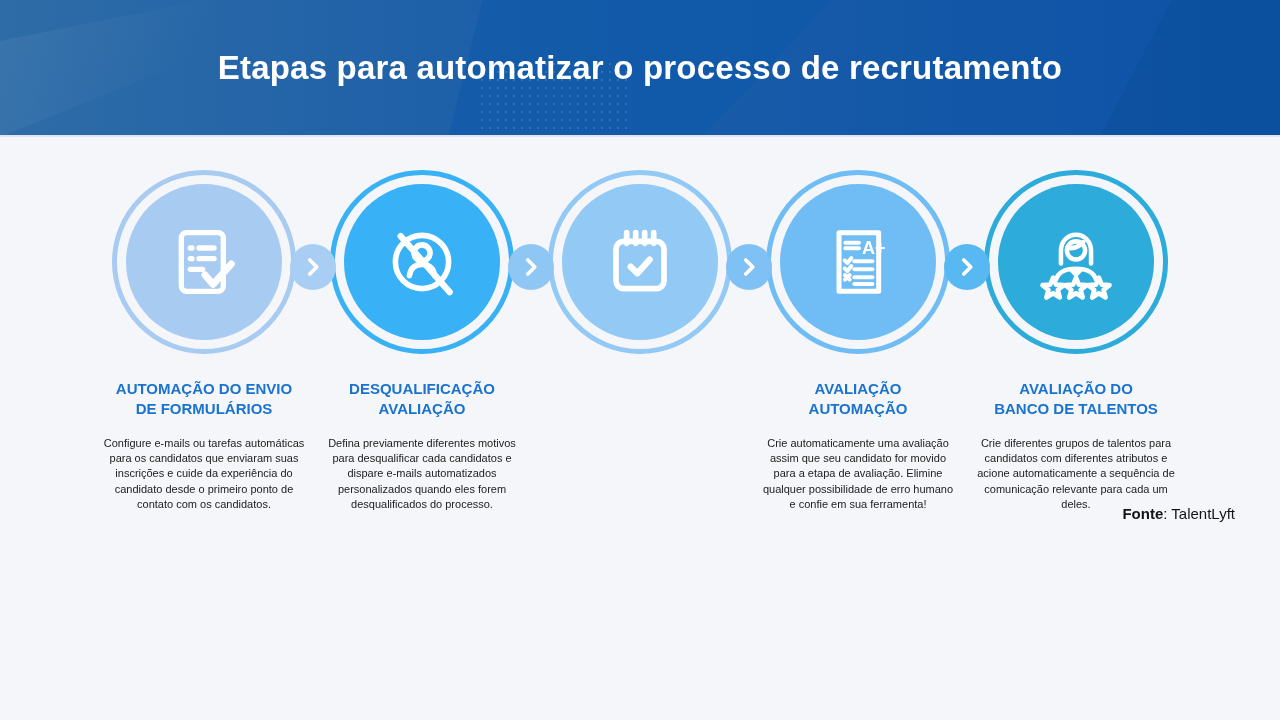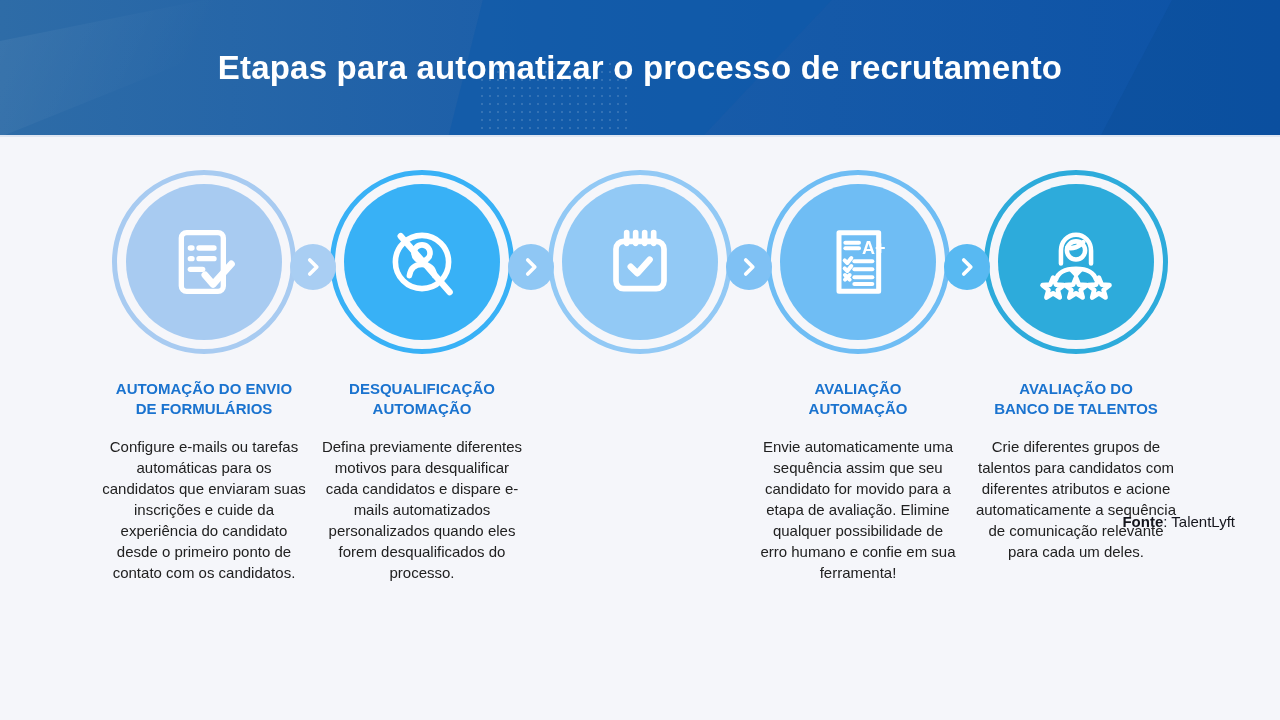--- a/index.html
+++ b/index.html
@@ -94,32 +94,32 @@
     color: #1a73cf;
     font-size: 15px;
     font-weight: bold;
     line-height: 1.35;
     white-space: pre-line;
     max-width: 214px;
   }
   .step-desc {
     margin-top: 16px;
     color: #212121;
-    font-size: 15px;
+    font-size: 11px;
     line-height: 1.4;
     max-width: 206px;
   }
   .step-col:nth-of-type(5) .step-desc,
   .step-col:nth-of-type(7) .step-desc { max-width: 196px; }
 
   
   .footer {
     position: absolute;
     right: 45px;
-    bottom: 18px;
+    bottom: 26px;
     font-size: 15px;
     color: #14151c;
   }
   .footer .bold { font-weight: bold; }
 </style>
 </head>
 <body>
 
 <div class="page">
 
@@ -164,21 +164,21 @@
           <div class="disc" style="background-color: rgb(56, 177, 246);">
             <svg width="84" height="84" viewBox="0 0 24 24" fill="none" stroke="#ffffff" stroke-width="1.6" stroke-linecap="round" stroke-linejoin="round">
               <circle cx="12" cy="12" r="7.6"></circle>
               <circle cx="12" cy="9.4" r="2.3"></circle>
               <path d="M8.4 15.9 C8.7 13.7 10.1 12.7 12 12.7 C13.9 12.7 15.3 13.7 15.6 15.9"></path>
               <line x1="5.9" y1="4.6" x2="19.9" y2="20.6" stroke-width="1.8"></line>
             </svg>
           </div>
         </div>
         <h2 class="step-title">DESQUALIFICAÇÃO
-AUTOMAÇÃO</h2>
+AVALIAÇÃO</h2>
         <p class="step-desc">Defina previamente diferentes motivos para desqualificar cada candidatos e dispare e-mails automatizados personalizados quando eles forem desqualificados do processo.</p>
       </div>
 
       <div class="connector" style="background-color: rgb(143, 199, 244);">
         <svg width="26" height="26" viewBox="0 0 24 24" fill="none" stroke="#ffffff" stroke-width="3.4" stroke-linecap="round" stroke-linejoin="round">
           <polyline points="9 5.5, 15.5 12, 9 18.5"></polyline>
         </svg>
       </div>
 
       <div class="step-col">
@@ -216,21 +216,21 @@
               <line x1="10.9" y1="14.2" x2="16.3" y2="14.2" stroke-width="1.2"></line>
               <line x1="8.1" y1="15.9" x2="9.5" y2="17.3" stroke-width="1.2"></line>
               <line x1="9.5" y1="15.9" x2="8.1" y2="17.3" stroke-width="1.2"></line>
               <line x1="10.9" y1="16.6" x2="16.3" y2="16.6" stroke-width="1.2"></line>
               <line x1="10.9" y1="18.6" x2="16.3" y2="18.6" stroke-width="1.2"></line>
             </svg>
           </div>
         </div>
         <h2 class="step-title">AVALIAÇÃO
 AUTOMAÇÃO</h2>
-        <p class="step-desc">Envie automaticamente uma sequência assim que seu candidato for movido para a etapa de avaliação. Elimine qualquer possibilidade de erro humano e confie em sua ferramenta!</p>
+        <p class="step-desc">Crie automaticamente uma avaliação assim que seu candidato for movido para a etapa de avaliação. Elimine qualquer possibilidade de erro humano e confie em sua ferramenta!</p>
       </div>
 
       <div class="connector" style="background-color: rgb(88, 185, 242);">
         <svg width="26" height="26" viewBox="0 0 24 24" fill="none" stroke="#ffffff" stroke-width="3.4" stroke-linecap="round" stroke-linejoin="round">
           <polyline points="9 5.5, 15.5 12, 9 18.5"></polyline>
         </svg>
       </div>
 
       <div class="step-col">
         <div class="ring" style="border-color: rgb(45, 171, 219);">

